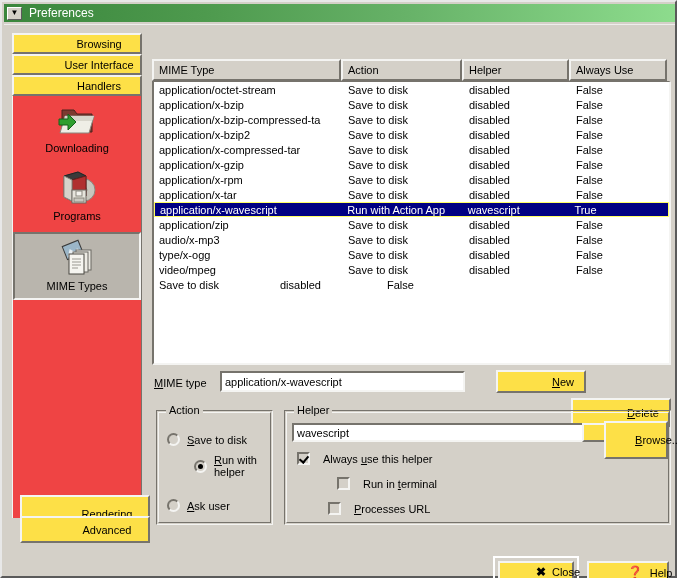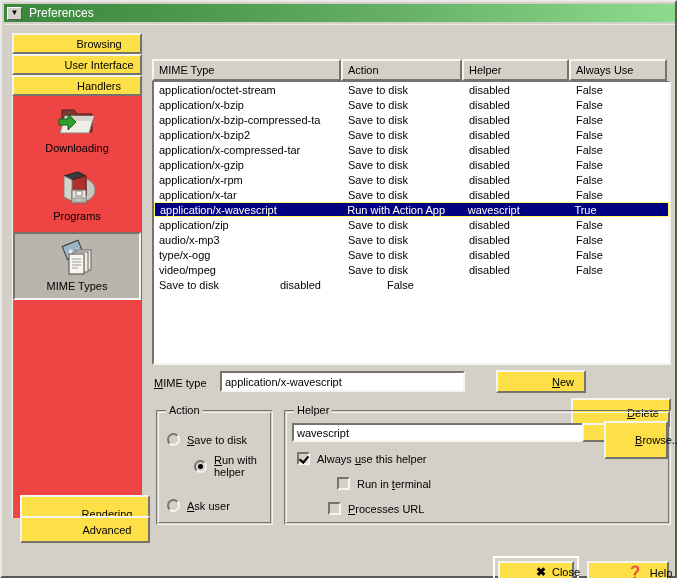--- a/index.html
+++ b/index.html
@@ -314,21 +314,21 @@
   }
   .chk.on::after {
     content: "";
     position: absolute;
     left: 2px; top: 0px;
     width: 4px; height: 7px;
     border-right: 2px solid #000;
     border-bottom: 2px solid #000;
     transform: rotate(40deg);
   }
-  .chk-lbl { margin-left: 7px; font-size: 11px; }
+  .chk-lbl { margin-left: 13px; font-size: 11px; }
 
   
   #helper-combo {
     position: absolute;
     left: 288px; top: 398px;
     width: 309px; height: 19px;
     display: flex;
     align-items: center;
     padding-left: 3px;
     font-size: 11px;

